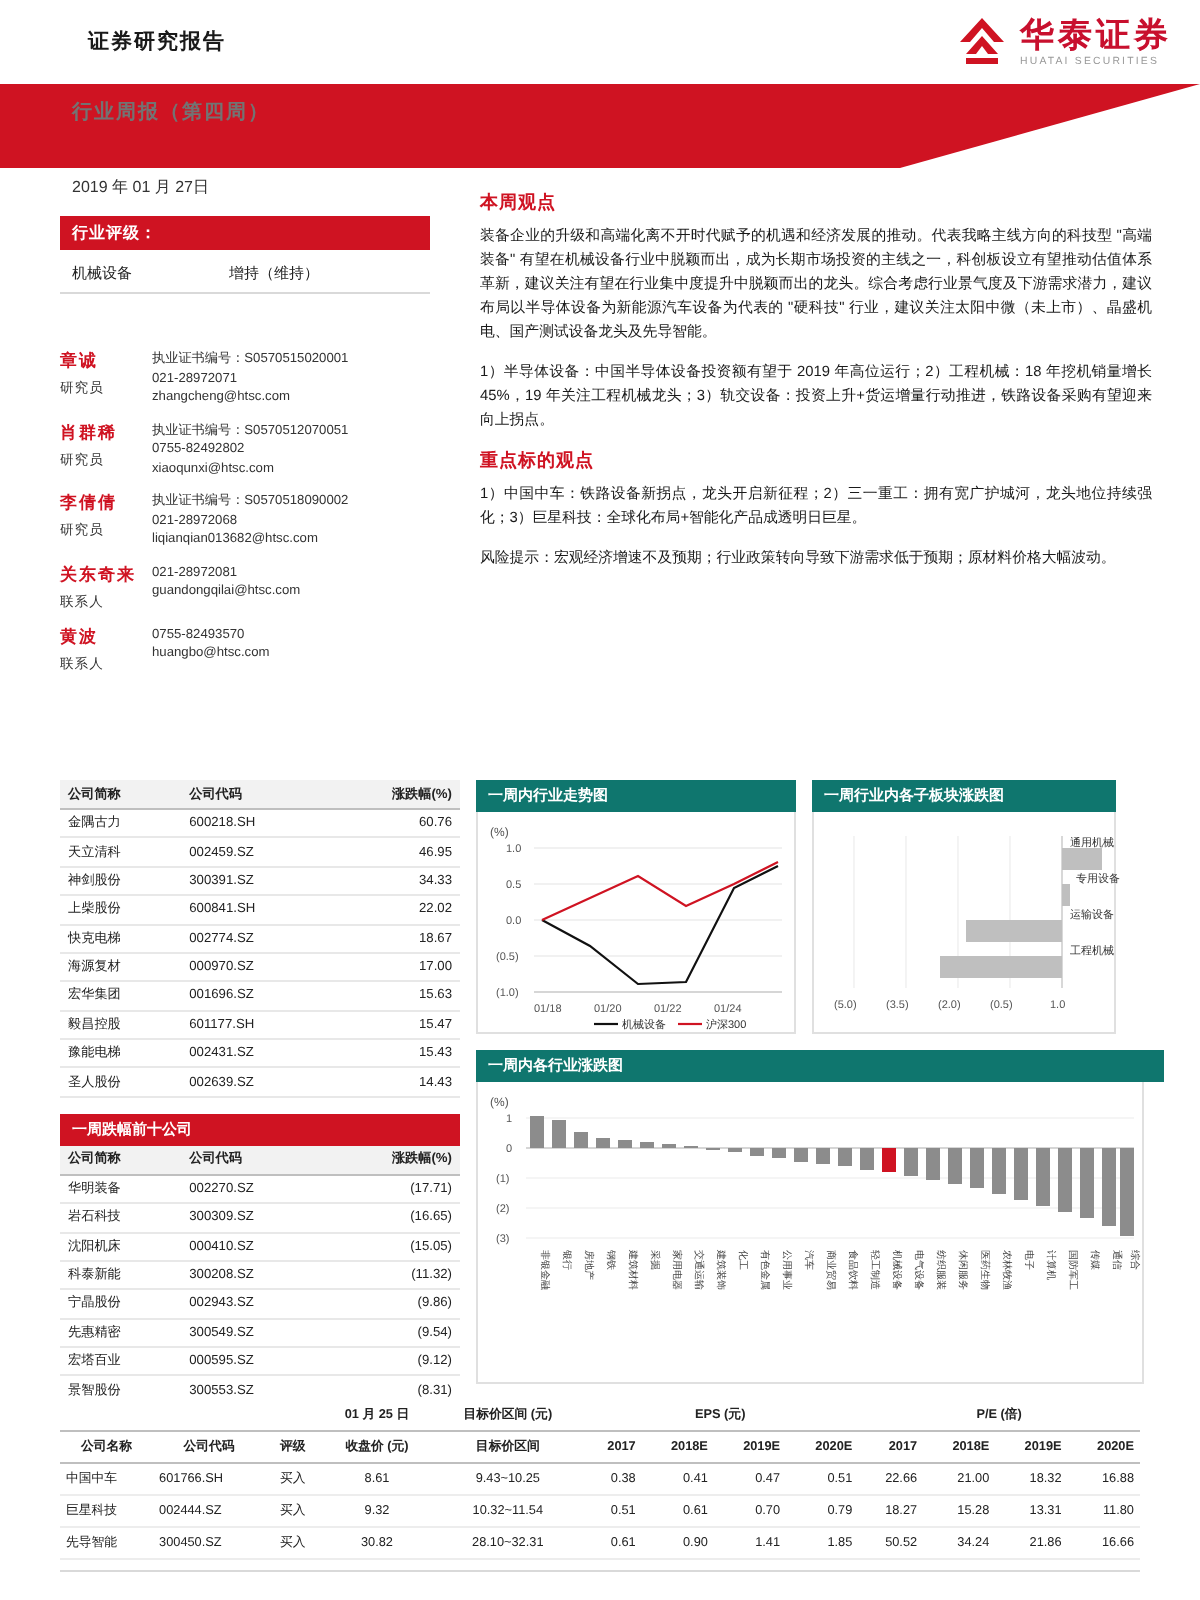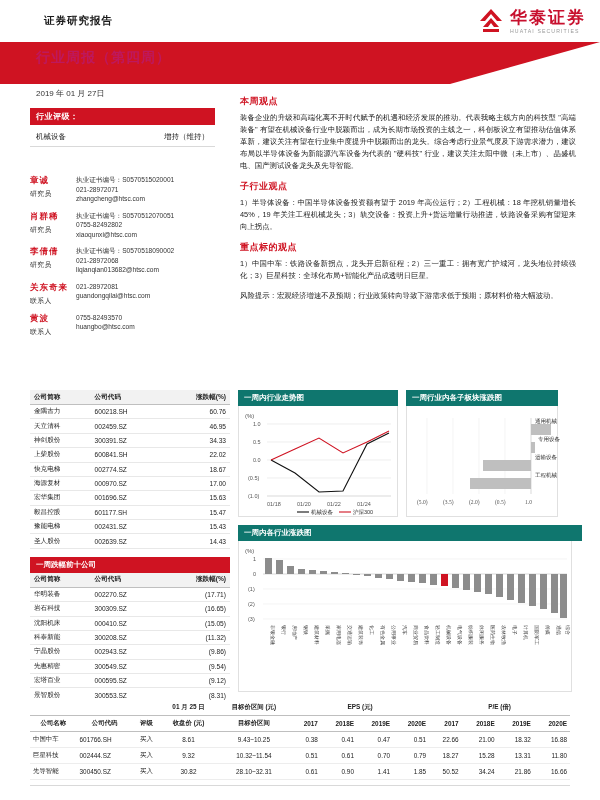--- a/index.html
+++ b/index.html
@@ -10,30 +10,30 @@
   .hdr{position:absolute;left:0;top:0;width:600px;height:42px;background:#ffffff;}
   .hdr-title{position:absolute;left:44px;top:14px;font-size:10.5px;font-weight:bold;color:#1a1a1a;letter-spacing:1px;}
   .logo-wrap{position:absolute;right:14px;top:8px;display:flex;align-items:center;gap:6px;}
   .logo-mark{width:26px;height:26px;position:relative;}
   .logo-cn{font-size:17px;font-weight:bold;color:#c8102e;letter-spacing:2px;line-height:17px;}
   .logo-en{font-size:5.2px;color:#999;letter-spacing:1.1px;margin-top:2px;}
 
   
   .banner{position:absolute;left:0;top:42px;width:600px;height:42px;background:#cf1322;}
   .banner-tri{position:absolute;right:0;top:42px;width:0;height:0;border-style:solid;border-width:0 0 42px 150px;border-color:transparent transparent #ffffff transparent;}
-  .banner-title{position:absolute;left:36px;top:49px;font-size:14px;font-weight:bold;color:#be185d;letter-spacing:1px;}
+  .banner-title{position:absolute;left:36px;top:49px;font-size:10px;font-weight:bold;color:#737373;letter-spacing:1px;}
   .banner-date{position:absolute;left:36px;top:88px;font-size:8px;color:#333;}
 
   
   .lcol{position:absolute;left:30px;top:108px;width:185px;}
   .secbar{background:#cf1322;color:#fff;font-size:8px;font-weight:bold;padding:3px 6px;letter-spacing:.5px;}
   .rate-tbl{width:100%;border-collapse:collapse;margin-top:3px;font-size:7.5px;}
   .rate-tbl td{border-bottom:1px solid #d9d9d9;padding:4px 6px;}
   .rate-tbl td.k{color:#222;}
-  .rate-tbl td.v{text-align:right;color:#222;}
+  .rate-tbl td.v{text-align:left;color:#222;}
 
   .people{margin-top:28px;}
   .person{display:flex;margin-bottom:7px;}
   .p-left{width:46px;flex:0 0 46px;}
   .p-name{font-size:8.5px;font-weight:bold;color:#cf1322;letter-spacing:1px;}
   .p-role{font-size:6.8px;color:#333;margin-top:2px;letter-spacing:.5px;}
   .p-right{flex:1;font-size:6.6px;color:#333;line-height:1.45;}
   .p-right div{white-space:nowrap;}
 
   
@@ -45,21 +45,21 @@
   .band{position:absolute;left:30px;top:390px;width:540px;}
   .panel-hd{background:#cf1322;color:#fff;font-size:7.5px;font-weight:bold;padding:3px 6px;}
   .panel-hd.gray{background:#0f766e;}
   .tbl{width:100%;border-collapse:collapse;font-size:6.6px;}
   .tbl th{background:#f2f2f2;border-bottom:1px solid #bfbfbf;padding:2.5px 4px;font-weight:bold;color:#222;text-align:left;}
   .tbl td{border-bottom:1px solid #e8e8e8;padding:2.2px 4px;color:#222;}
   .tbl td.num,.tbl th.num{text-align:right;}
 
   .col-left{position:absolute;left:0;top:0;width:200px;}
   .col-mid{position:absolute;left:208px;top:0;width:160px;}
-  .col-right{position:absolute;left:376px;top:0;width:152px;font-family:Liberation Serif, serif;}
+  .col-right{position:absolute;left:376px;top:0;width:152px;}
 
   
   .chartbox{border:1px solid #e0e0e0;border-top:none;background:#fff;}
   svg{display:block;}
 
   
   .rec{position:absolute;left:30px;top:700px;width:540px;}
   .rec-hd{background:#cf1322;color:#fff;font-size:8px;font-weight:bold;padding:3.5px 6px;}
   .rec-tbl{width:100%;border-collapse:collapse;font-size:6.4px;}
   .rec-tbl th{border-bottom:1px solid #bfbfbf;padding:3px 3px;font-weight:bold;color:#222;background:#fff;}
@@ -159,21 +159,20 @@
           <div>0755-82493570</div>
           <div>huangbo@htsc.com</div>
         </div>
       </div>
     </div>
   </div>
 
   <div class="rcol">
     <div class="rh">本周观点</div>
     <p class="rp">装备企业的升级和高端化离不开时代赋予的机遇和经济发展的推动。代表我略主线方向的科技型 "高端装备" 有望在机械设备行业中脱颖而出，成为长期市场投资的主线之一，科创板设立有望推动估值体系革新，建议关注有望在行业集中度提升中脱颖而出的龙头。综合考虑行业景气度及下游需求潜力，建议布局以半导体设备为新能源汽车设备为代表的 "硬科技" 行业，建议关注太阳中微（未上市）、晶盛机电、国产测试设备龙头及先导智能。</p>
-    <div class="rh">子行业观点</div>
     <p class="rp">1）半导体设备：中国半导体设备投资额有望于 2019 年高位运行；2）工程机械：18 年挖机销量增长 45%，19 年关注工程机械龙头；3）轨交设备：投资上升+货运增量行动推进，铁路设备采购有望迎来向上拐点。</p>
     <div class="rh">重点标的观点</div>
     <p class="rp">1）中国中车：铁路设备新拐点，龙头开启新征程；2）三一重工：拥有宽广护城河，龙头地位持续强化；3）巨星科技：全球化布局+智能化产品成透明日巨星。</p>
     <p class="rp">风险提示：宏观经济增速不及预期；行业政策转向导致下游需求低于预期；原材料价格大幅波动。</p>
   </div>
 
   <div class="band">
 
     <div class="col-left">
       <table class="tbl">

